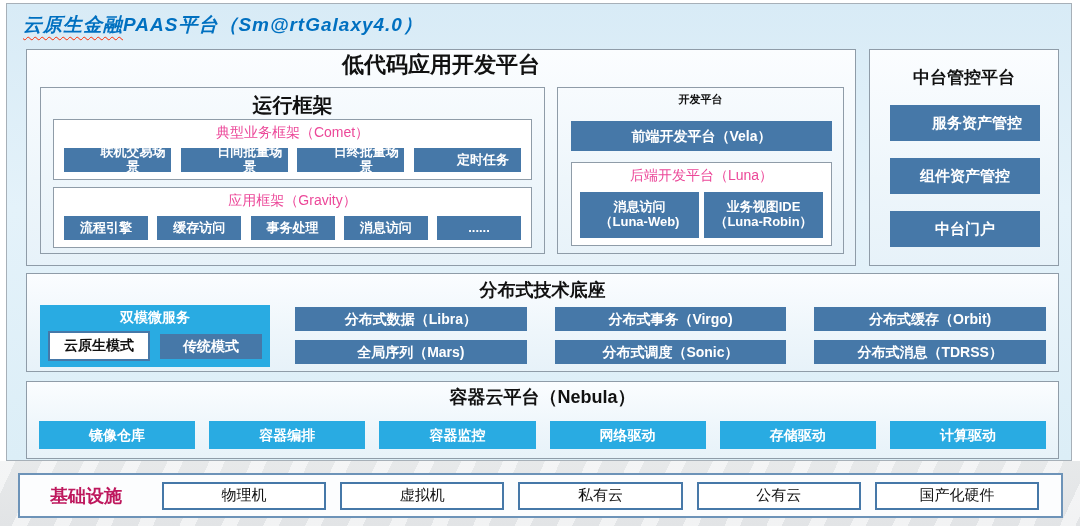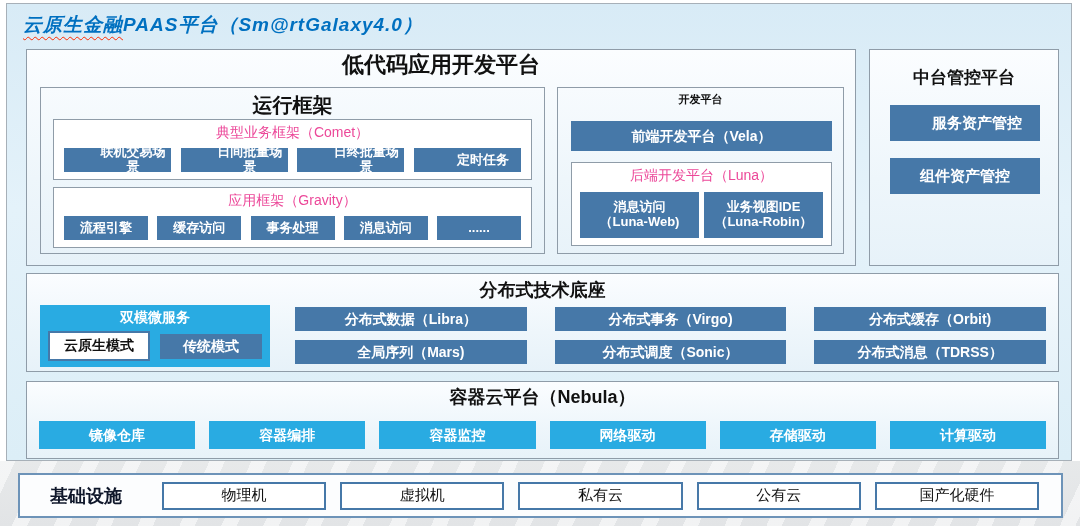--- a/index.html
+++ b/index.html
@@ -101,21 +101,21 @@
   .container-cloud > .panel-title { font-size:18px; padding-top:3px; }
   .cc-row { position:absolute; left:12px; right:12px; bottom:9px; display:flex; gap:14px; }
   .cc-row .btn { flex:1; height:28px; font-size:14px; }
 
   
   .infra {
     position:absolute; left:18px; top:473px; width:1045px; height:45px;
     border:2px solid #6d93b8; background:#fcfdfe;
     display:flex; align-items:center; padding:0 22px 0 30px;
   }
-  .infra-title { font-size:18px; font-weight:bold; color:#0f172a; margin-right:40px; white-space:nowrap; }
+  .infra-title { font-size:18px; font-weight:bold; color:#be185d; margin-right:40px; white-space:nowrap; }
   .infra-items { flex:1; display:flex; gap:14px; }
   .infra-items .item {
     flex:1; height:28px; background:#fff; border:2px solid #4678a8;
     display:flex; align-items:center; justify-content:center;
     font-size:15px; color:#111; cursor:pointer;
   }
 </style>
 </head>
 <body>
 
@@ -171,20 +171,21 @@
           </div>
         </div>
       </div>
     </div>
   </div>
 
   <div class="panel middle">
     <div class="panel-title">中台管控平台</div>
     <div class="btn" style="top:55px;padding-left:24px;">服务资产管控</div>
     <div class="btn" style="top:108px;">组件资产管控</div>
+    <div class="btn" style="top:161px;">中台门户</div>
   </div>
 
   <div class="panel container-cloud">
     <div class="panel-title">容器云平台（Nebula）</div>
     <div class="cc-row">
       <div class="btn cyan">镜像仓库</div>
       <div class="btn cyan">容器编排</div>
       <div class="btn cyan">容器监控</div>
       <div class="btn cyan">网络驱动</div>
       <div class="btn cyan">存储驱动</div>

